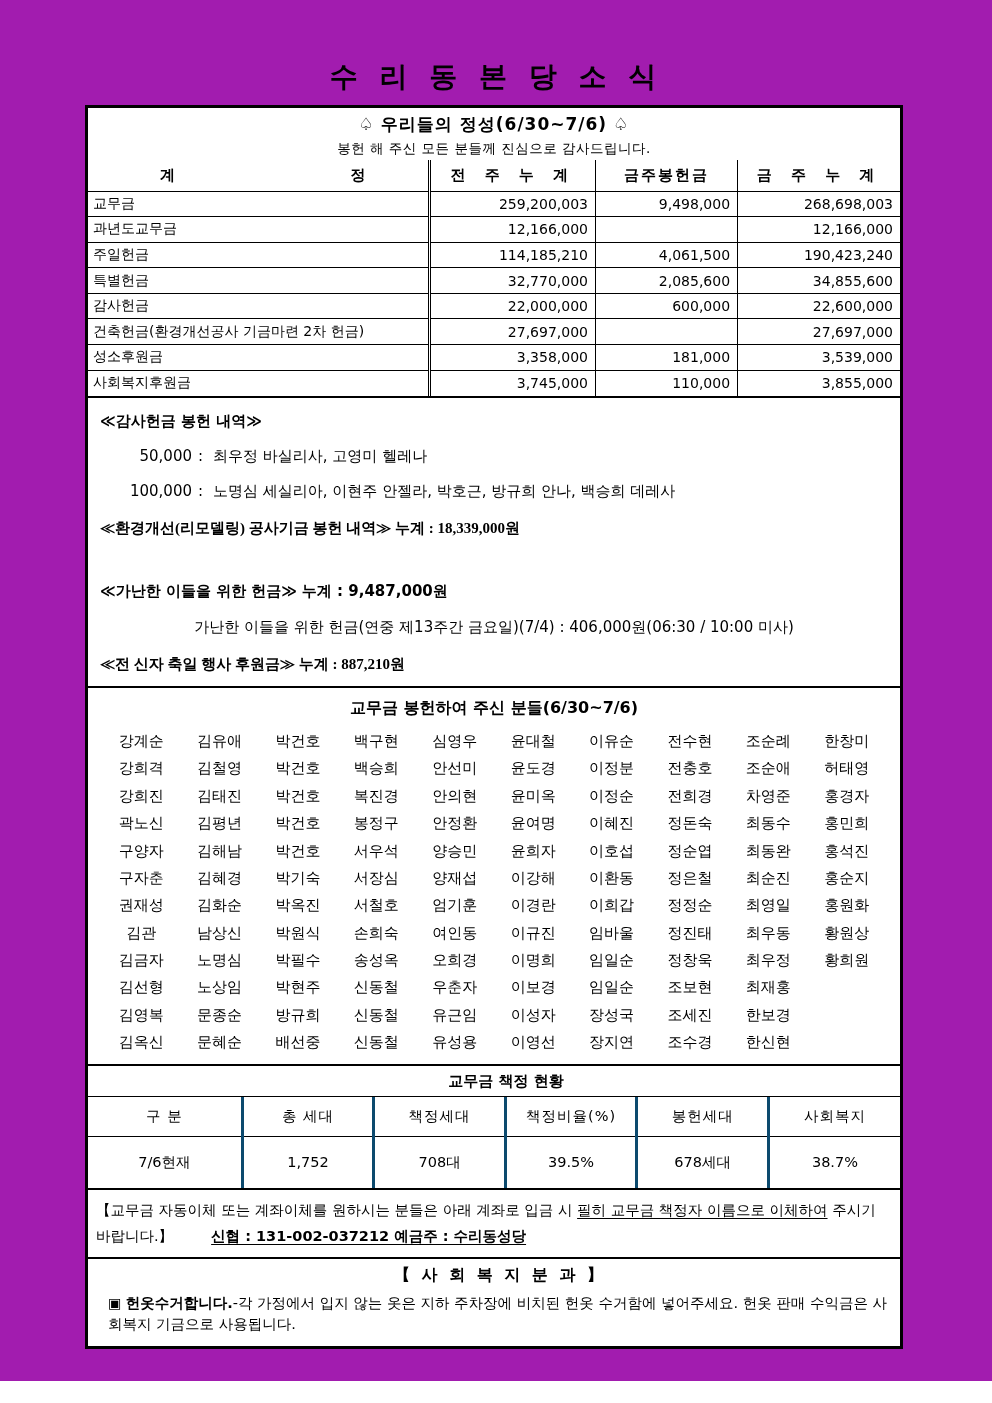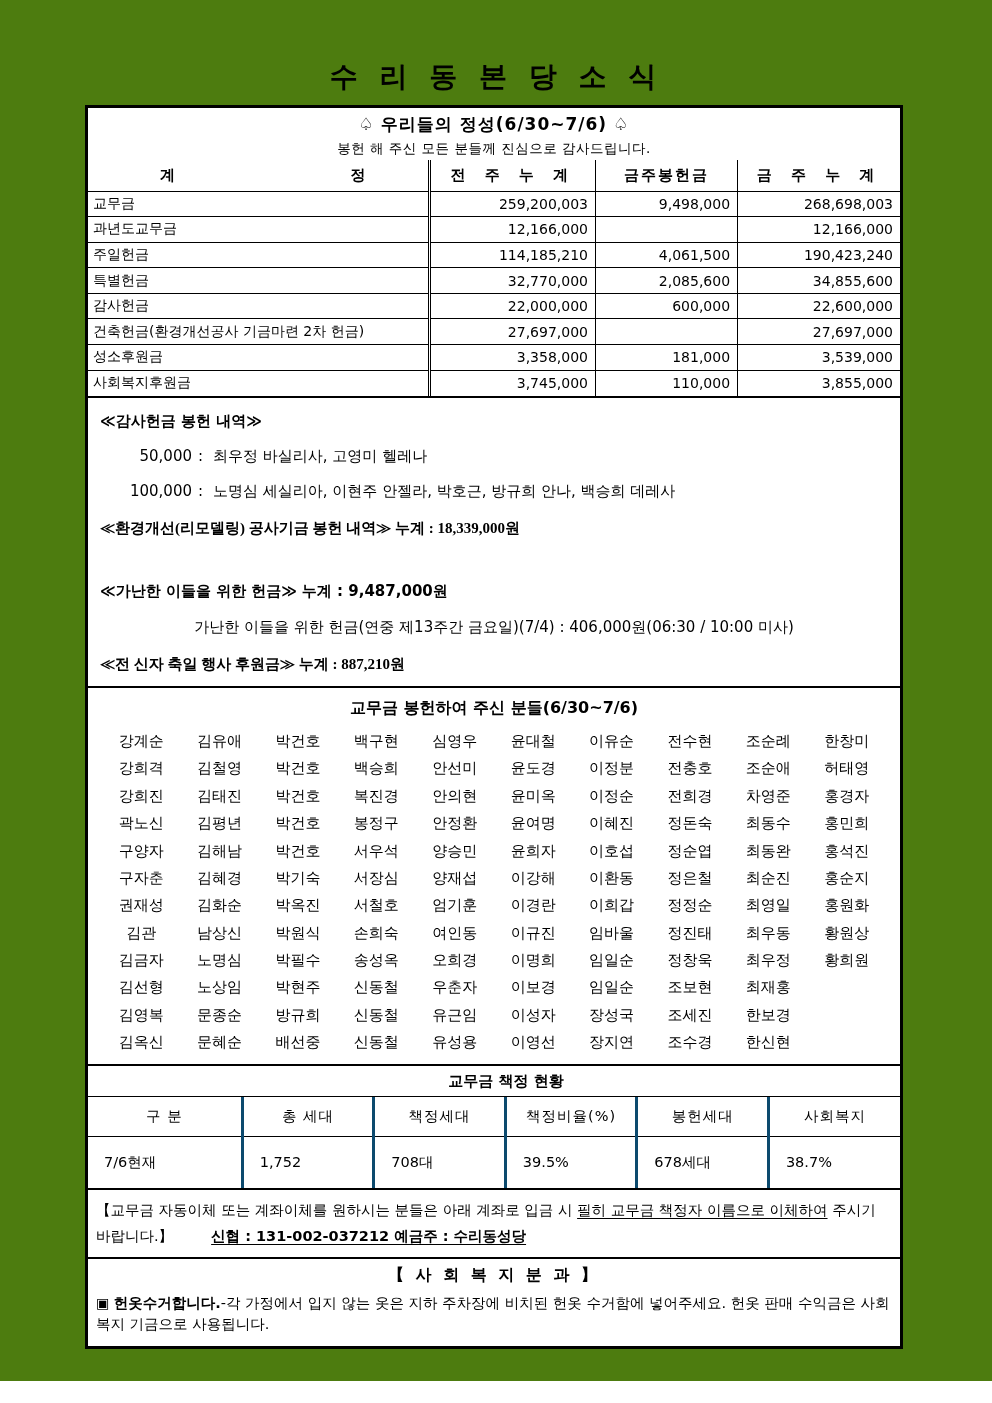--- a/index.html
+++ b/index.html
@@ -1,18 +1,18 @@
 <!DOCTYPE html>
 <html><head>
 <meta charset="utf-8">
 <style>
   * { box-sizing: border-box; }
   html, body { margin: 0; padding: 0; background: #fff; }
   .page {
-    position: relative; width: 992px; height: 1381px; background: #4d7c0f;
+    position: relative; width: 992px; height: 1381px; background: #a21caf;
     color: #000; font-family: "DejaVu Sans", "Liberation Sans", sans-serif;
     overflow: hidden;
   }
   .doc-title {
     position: absolute; top: 58px; left: 0; width: 100%;
     text-align: center; font-size: 28px; font-weight: bold;
     letter-spacing: 6px; margin: 0;
   }
   .main-box {
     position: absolute; top: 105px; left: 85px; width: 818px;
@@ -58,31 +58,31 @@
   
   .donors-sec { padding: 10px 14px 8px 14px; }
   .donors-title { text-align: center; font-weight: bold; font-size: 16px; margin-bottom: 9px; }
   .donors-table { width: 100%; border-collapse: collapse; table-layout: fixed; }
   .donors-table td { height: 27.4px; text-align: center; font-size: 15px; padding: 0; white-space: nowrap; }
 
   
   .assess-title { text-align: center; font-weight: bold; font-size: 15px; height: 31px; line-height: 31px; border-bottom: 1px solid #000; padding-left: 24px; }
   .assess-table { width: 100%; border-collapse: collapse; table-layout: fixed; }
   .assess-table th { height: 39px; font-size: 14.5px; font-weight: normal; letter-spacing: 1px; padding: 0; }
-  .assess-table td { height: 38px; border-top: 1px solid #000; font-size: 14.5px; padding: 16px; }
+  .assess-table td { height: 38px; border-top: 1px solid #000; text-align: center; font-size: 14.5px; padding: 16px; }
   .assess-table th + th, .assess-table td + td { border-left: 3px solid #0c4a6e; }
 
   
   .transfer-sec { padding: 7px 8px 8px 8px; font-size: 14.5px; line-height: 26px; }
   .transfer-sec p { margin: 0; }
   .ul { text-decoration: underline; text-underline-offset: 3px; }
   .acct-info { font-weight: bold; margin-left: 38px; }
 
   
-  .welfare-sec { padding: 6px 8px 10px 8px; }
+  .welfare-sec { padding: 6px 8px 10px 20px; }
   .welfare-title { text-align: center; font-size: 16px; font-weight: bold; letter-spacing: 3px; }
   .welfare-body { margin: 7px 0 0 0; font-size: 14.5px; line-height: 21.5px; }
   .marker { font-weight: bold; padding-right: 4px; }
   .item-title { font-weight: bold; }
 </style>
 </head>
 <body>
 
 <div class="page">
 

